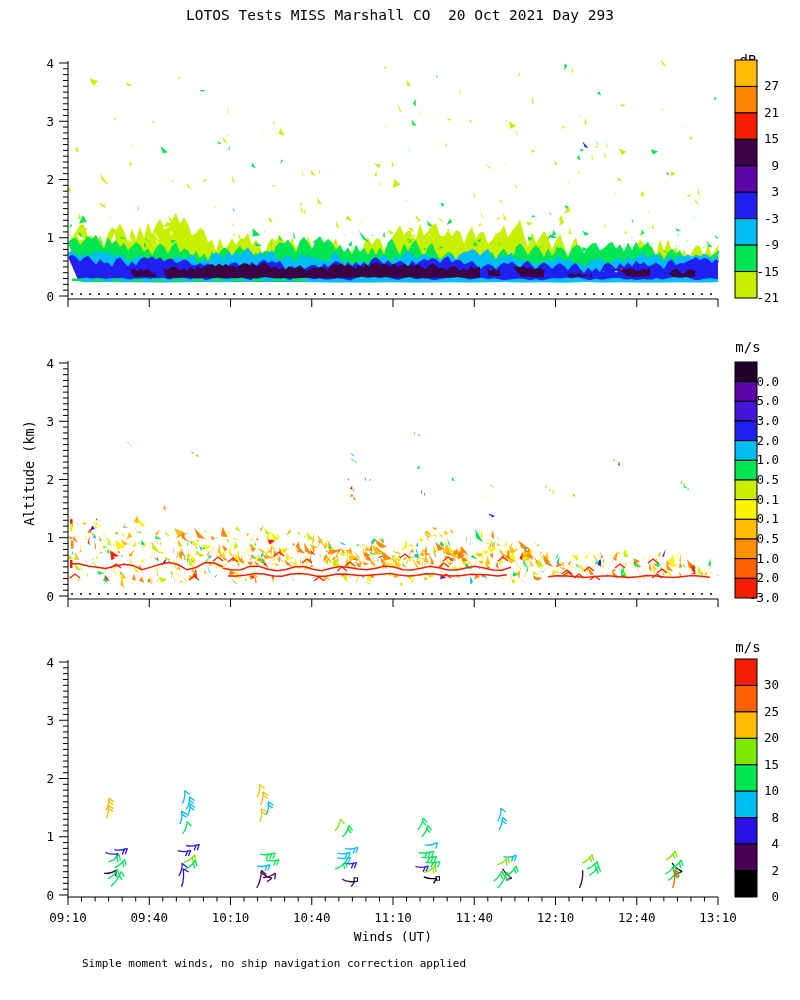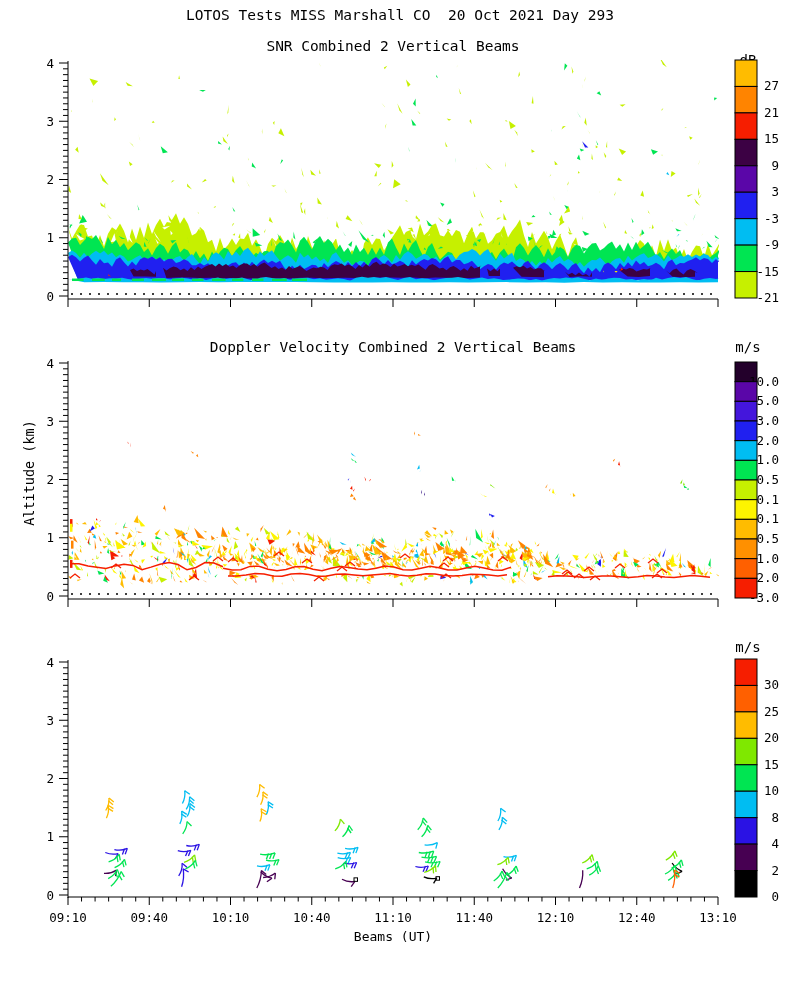--- a/index.html
+++ b/index.html
@@ -13,30 +13,29 @@
   .ylab{font-size:13.5px;transform:rotate(-90deg);transform-origin:center;}
   svg{position:absolute;left:0;top:0;}
   svg text{font-family:"DejaVu Sans Mono",monospace;font-size:12.5px;fill:#000;}
 </style>
 </head>
 <body>
 
 <div class="fig">
   <div class="t title ctr" style="top:7px;">LOTOS Tests MISS Marshall CO  20 Oct 2021 Day 293</div>
 
-  <div class="t title plotctr" style="top:38px;">SNR Combined 2 Vertical Beams</div>
   <div class="t cbt" style="top:52px;">dB</div>
 
-  <div class="t title plotctr" style="top:339px;">Doppler Velocity Combined 2 Vertical Beams</div>
   <div class="t cbt" style="top:339px;">m/s</div>
 
   <div class="t cbt" style="top:639px;">m/s</div>
 
   <div class="t ylab" style="left:-26px;top:465px;width:110px;text-align:center;">Altitude (km)</div>
-  <div class="t plotctr" style="top:929px;font-size:13px;">Beams (UT)</div>
+  <div class="t plotctr" style="top:929px;font-size:13px;">Winds (UT)</div>
+  <div class="t small" style="left:82px;top:957px;">Simple moment winds, no ship navigation correction applied</div>
 
   <svg id="plot" width="800" height="1000" viewBox="0 0 800 1000">
       <clipPath id="cp0">
         <rect x="-1" y="-3" width="652" height="241"></rect>
       </clipPath>
       <g transform="translate(68,63)">
         <g clip-path="url(#cp0)">
           <polygon points="294.4767774664797,161.92858702788362 293.6,160.1 290.8,156.0" fill="#c6f000"></polygon>
           <polygon points="602.7445363579318,113.97651951533044 607.6,110.4 603.5,107.9" fill="#c6f000"></polygon>
           <polygon points="609.0305113000795,168.29318270017393 613.7,168.0 607.3,165.3" fill="#00e552"></polygon>

